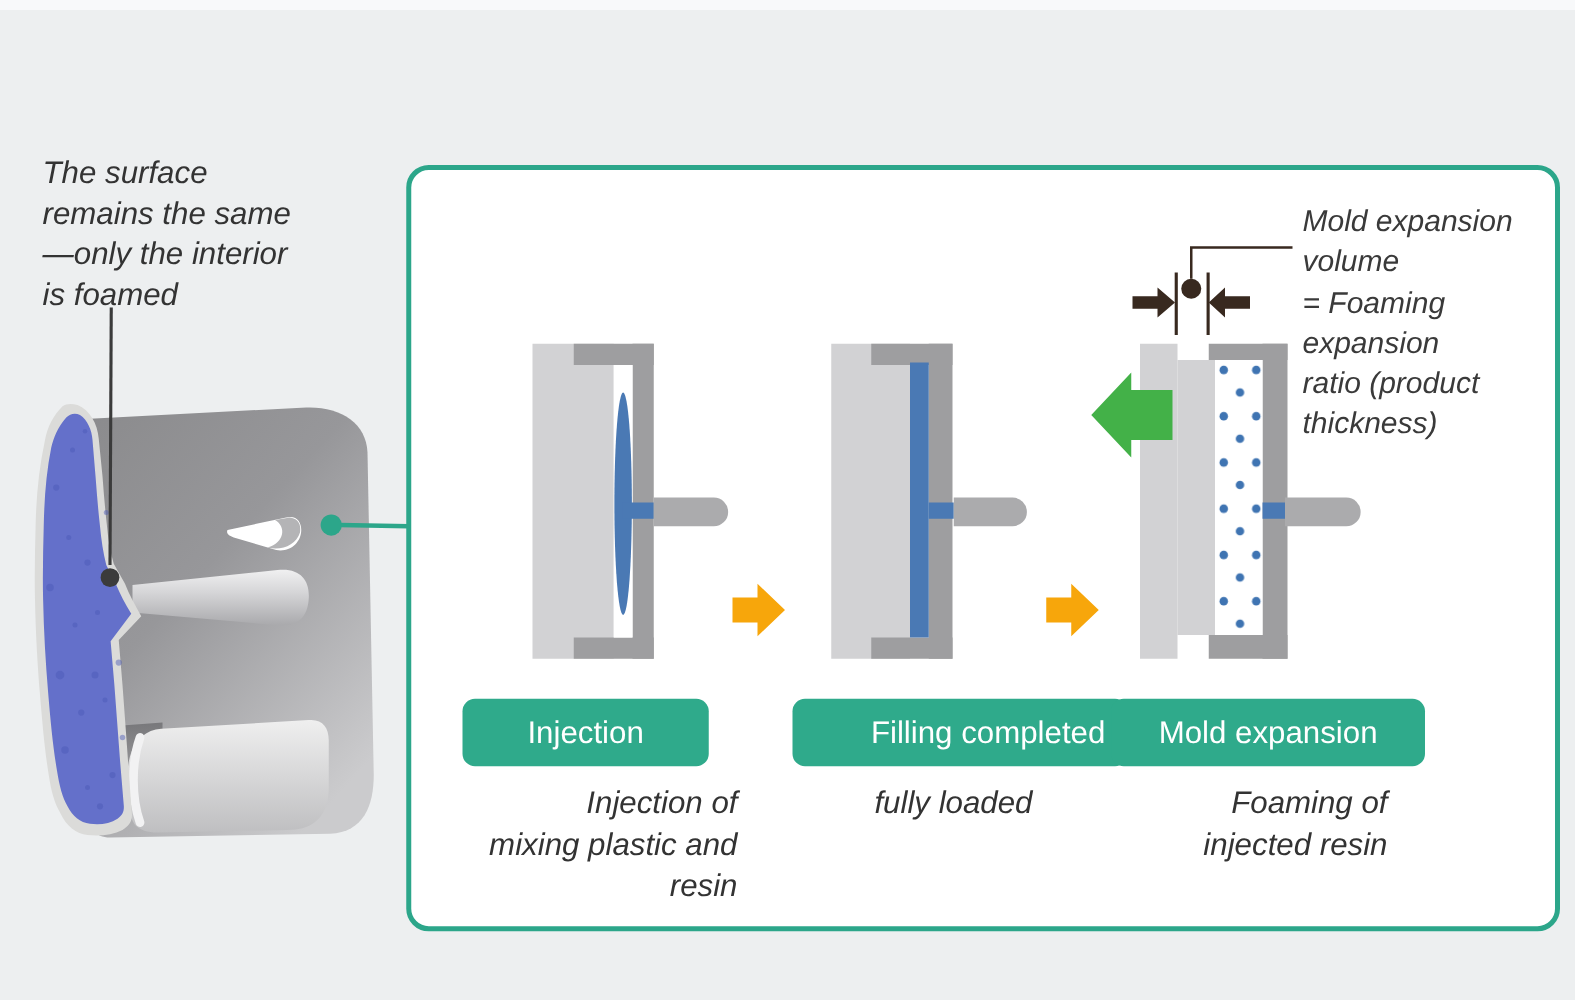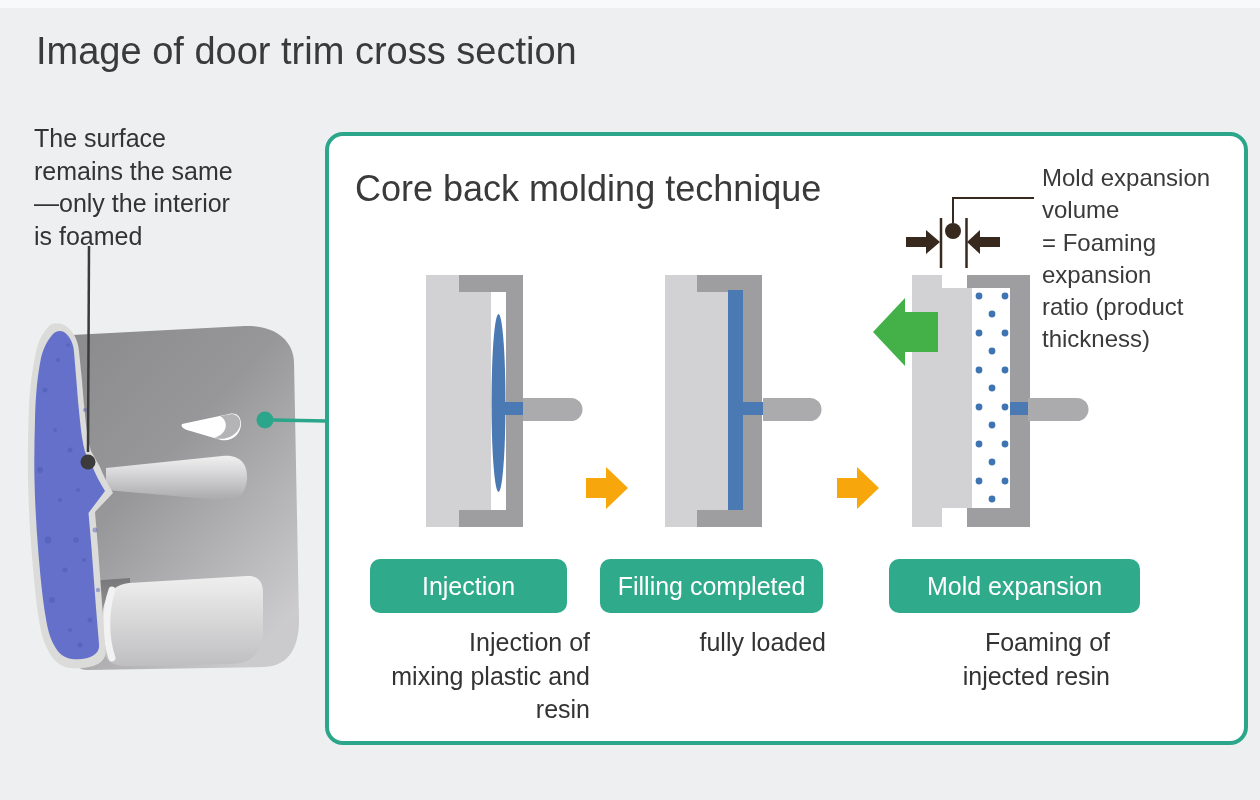--- a/index.html
+++ b/index.html
@@ -1,49 +1,48 @@
 <!DOCTYPE html>
 <html style="--bg: #edeff0; --panel-border: #2ca68a; --button-green: #2faa8b; --text-dark: #3a3a3a; --text-body: #333333; --mold-light: #d2d2d4; --mold-dark: #9e9ea0; --nozzle: #ababad; --resin-blue: #4a79b4; --foam-dot: #3f74b2; --trim-foam: #6470ca; --trim-speckle: #4b59b6; --trim-skin: #dbdbd9; --green-arrow: #43b148; --orange: #f7a60b; --measure-dark: #38291f;"><head>
 <meta charset="utf-8">
 <style>
   html,body{margin:0;padding:0;}
   body{width:1260px;height:800px;overflow:hidden;font-family:"Liberation Sans","DejaVu Sans",sans-serif;}
   #stage{position:relative;width:1260px;height:800px;background:var(--bg);}
   .abs{position:absolute;}
   #top-strip{left:0;top:0;width:1260px;height:8px;background:#f8f9fa;}
   #page-title{left:36px;top:30px;font-size:38px;color:var(--text-dark);letter-spacing:0;}
-  .ml{white-space:pre-line;}
+  .ml{white-space:pre-line;font-style:italic;}
   #surface-note{left:34px;top:122px;font-size:25px;line-height:32.5px;color:var(--text-body);}
   #panel{left:325px;top:132px;width:923px;height:613px;box-sizing:border-box;
          border:4px solid var(--panel-border);border-radius:18px;background:#ffffff;}
   #panel-title{left:355px;top:168px;font-size:36px;color:var(--text-dark);}
   #measure-note{left:1042px;top:162px;width:200px;font-size:24px;line-height:32.3px;color:var(--text-dark);}
   .step-btn{top:559px;height:54px;background:var(--button-green);border-radius:10px;
             color:#fff;font-size:25px;display:flex;align-items:center;justify-content:center;}
   #btn-1{left:370px;width:197px;}
-  #btn-2{left:600px;width:223px;}
+  #btn-2{left:634px;width:223px;padding-left:45px;}
   #btn-3{left:889px;width:251px;}
   .caption{top:626px;font-size:25px;line-height:33.5px;color:var(--text-body);text-align:right;}
   #cap-1{left:360px;width:230px;}
   #cap-2{left:606px;width:220px;}
   #cap-3{left:920px;width:190px;}
   
   .lg{fill:var(--mold-light);} .dg{fill:var(--mold-dark);} .bl{fill:var(--resin-blue);}
   .nz{fill:var(--nozzle);} .wh{fill:#ffffff;} .ga{fill:var(--green-arrow);} .oa{fill:var(--orange);}
   .mk{stroke:var(--measure-dark);fill:none;} .mkf{fill:var(--measure-dark);}
   .grn{fill:var(--panel-border);} .grnline{stroke:var(--panel-border);}
 </style>
 </head>
 <body>
 
 <div id="stage">
 
   <div id="top-strip" class="abs"></div>
 
-  <div id="page-title" class="abs">Image of door trim cross section</div>
 
   <div id="surface-note" class="abs ml">The surface
 remains the same
 —only the interior
 is foamed</div>
 
   <svg id="trim-svg" class="abs" style="left:10px;top:240px;" width="320" height="450" viewBox="0 0 320 450">
     <defs>
       <linearGradient id="bodyGrad" x1="0" y1="0" x2="0.75" y2="1">
         <stop offset="0" stop-color="#8a8a8c"></stop>
@@ -103,21 +102,20 @@
     </g>
 
     <path stroke="#3b3b3b" stroke-width="2.5" fill="none" d="M79,6 L78,212"></path>
     <circle cx="78" cy="222" r="7.5" fill="#3b3b3b"></circle>
     <path class="grnline" stroke-width="3.5" fill="none" d="M262,180 L317,181"></path>
     <circle class="grn" cx="255" cy="180" r="8.5"></circle>
   </svg>
 
   <div id="panel" class="abs"></div>
 
-  <div id="panel-title" class="abs">Core back molding technique</div>
 
   <div id="measure-note" class="abs ml">Mold expansion
 volume
 = Foaming
 expansion
 ratio (product
 thickness)</div>
 
   <svg id="stage-svg" class="abs" style="left:340px;top:150px;" width="900" height="390" viewBox="0 0 900 390">
     <defs>

